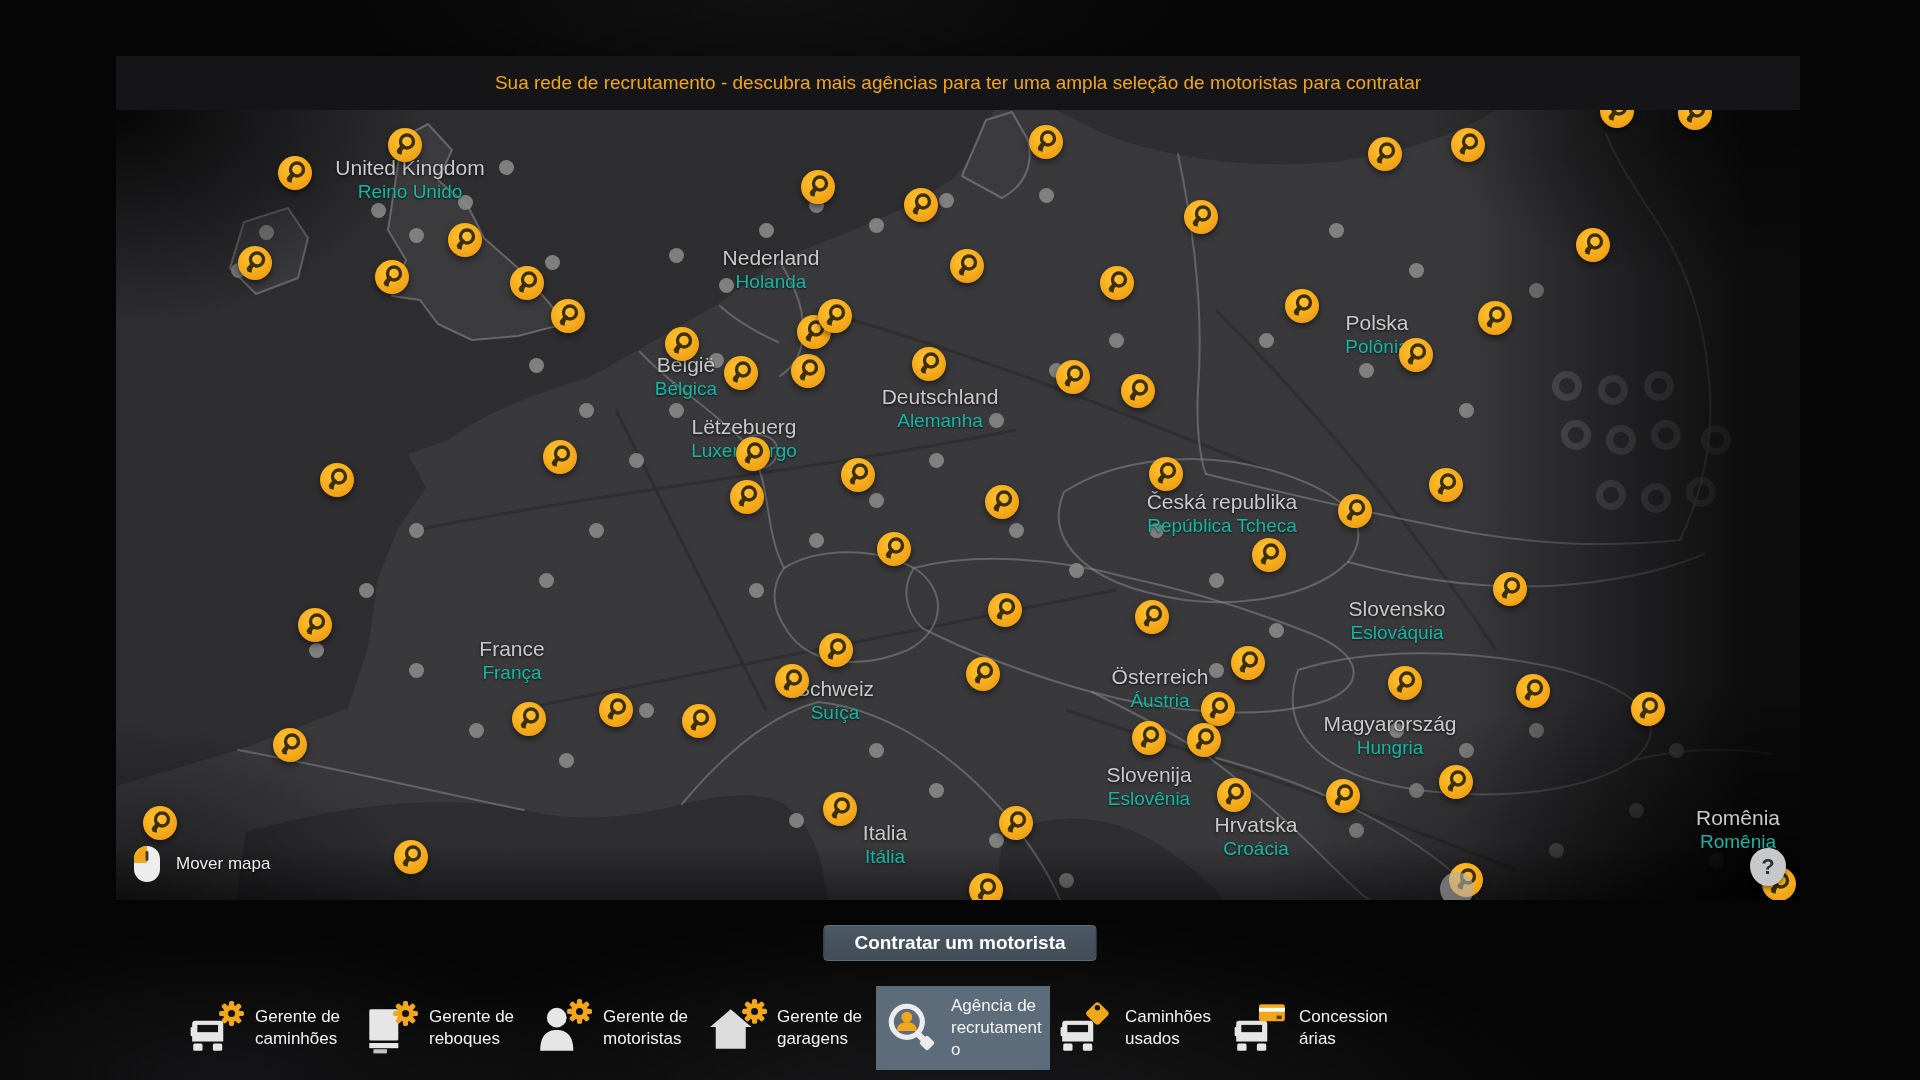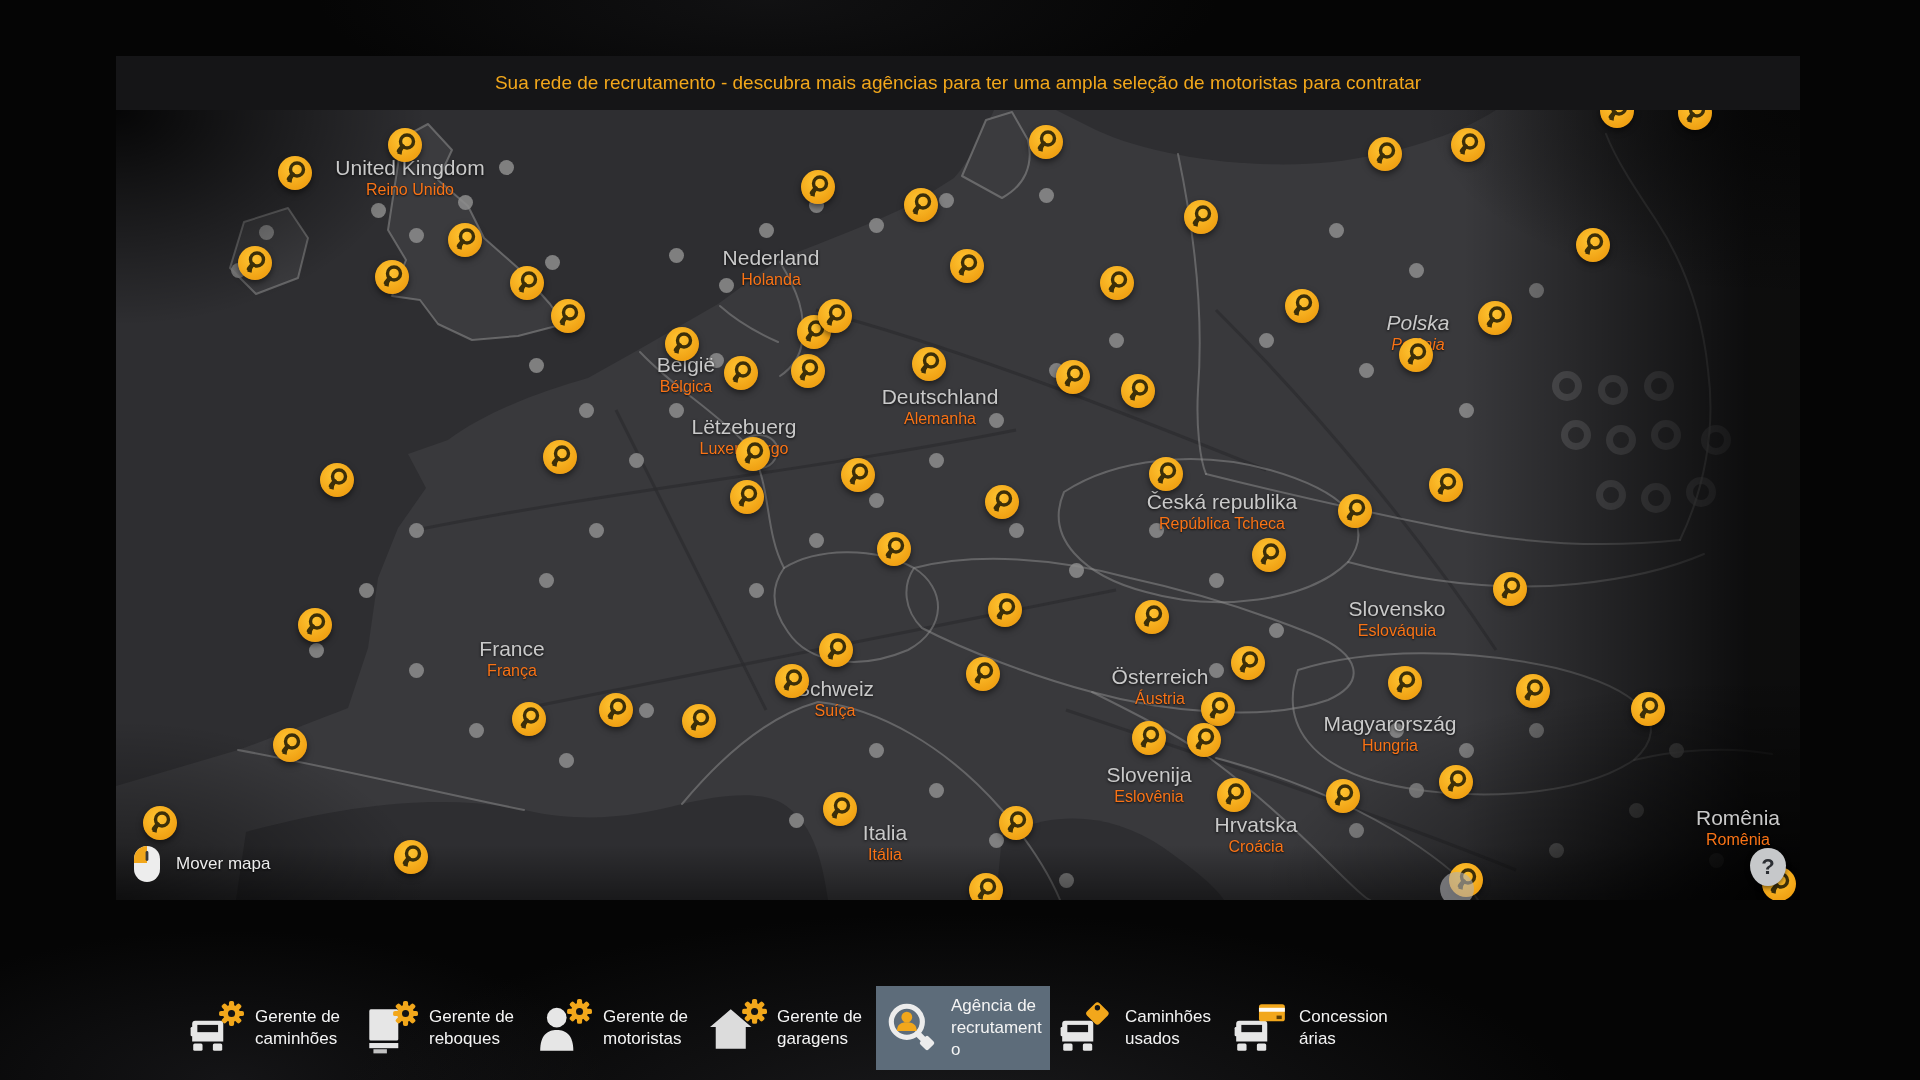--- a/index.html
+++ b/index.html
@@ -46,21 +46,21 @@
       background:
         radial-gradient(430px 300px at 0% 0%, rgba(0,0,0,.88), transparent 72%),
         radial-gradient(520px 260px at 100% 0%, rgba(5,5,5,.85), transparent 72%),
         radial-gradient(720px 300px at 100% 100%, rgba(0,0,0,.82), transparent 75%),
         radial-gradient(420px 240px at 0% 100%, rgba(0,0,0,.55), transparent 75%),
         linear-gradient(90deg, transparent 80%, rgba(0,0,0,.78) 97%),
         linear-gradient(0deg, rgba(0,0,0,.45) 0%, transparent 7%); }
   .labels, .markers { position:absolute; left:0; top:0; width:100%; height:100%; pointer-events:none; }
   .country { position:absolute; transform:translateX(-50%); text-align:center; white-space:nowrap; }
   .cname { font-size:21px; color:#c9c9c9; text-shadow:0 1px 3px rgba(0,0,0,.8); }
-  .csub  { font-size:16px; color:#f97316; margin-top:1px; text-shadow:0 1px 2px rgba(0,0,0,.8); }
+  .csub  { font-size:19px; color:#14b8a6; margin-top:1px; text-shadow:0 1px 2px rgba(0,0,0,.8); }
   .marker { position:absolute; width:34px; height:34px; margin:-17px 0 0 -17px; border-radius:50%;
       background:radial-gradient(circle at 42% 35%, #ffc432, #f0a113 72%);
       box-shadow:0 3px 6px rgba(0,0,0,.5); pointer-events:auto; cursor:pointer; }
   .marker svg { display:block; width:34px; height:34px; }
   .cursor-blob { position:absolute; width:34px; height:34px; margin:-17px 0 0 -17px; border-radius:50%;
       background:rgba(175,175,178,.6); }
   .pan-hint { position:absolute; left:16px; bottom:16px; display:flex; align-items:center; gap:14px; }
   .pan-hint .txt { color:#ececec; font-size:17px; text-shadow:0 1px 2px #000; }
   .help-btn { position:absolute; right:14px; bottom:14px; width:36px; height:38px; border-radius:50% 50% 50% 50%/46% 46% 54% 54%;
       background:#c6c8ca; color:#2b2e33; font-weight:bold; font-size:22px; display:flex; align-items:center;
@@ -227,21 +227,21 @@
           <div class="csub">Luxemburgo</div>
         </div>
         <div class="country" style="left: 824px; top: 275px;">
           <div class="cname">Deutschland</div>
           <div class="csub">Alemanha</div>
         </div>
         <div class="country" style="left: 396px; top: 527px;">
           <div class="cname">France</div>
           <div class="csub">França</div>
         </div>
-        <div class="country" style="left: 1302px; top: 201px; font-style: italic;">
+        <div class="country" style="left: 1261px; top: 201px;">
           <div class="cname">Polska</div>
           <div class="csub">Polônia</div>
         </div>
         <div class="country" style="left: 1106px; top: 380px;">
           <div class="cname">Česká republika</div>
           <div class="csub">República Tcheca</div>
         </div>
         <div class="country" style="left: 1281px; top: 487px;">
           <div class="cname">Slovensko</div>
           <div class="csub">Eslováquia</div>
@@ -760,20 +760,21 @@
         <rect x="2" y="2" width="26" height="36" rx="13" fill="#ededed"></rect>
         <path d="M15 2 A13 13 0 0 0 2 15 L2 19 L15 19 Z" fill="#f2a71b"></path>
         <rect x="13.6" y="7" width="2.8" height="10" rx="1.4" fill="#3a3a3a"></rect>
       </svg>
       <span class="txt">Mover mapa</span>
     </div>
 
     <div class="help-btn">?</div>
   </div>
 
+  <button class="hire-btn">Contratar um motorista</button>
 
   <div class="toolbar" id="toolbar">
       <div class="tb-item">
         <span class="tb-icon">
           <svg viewBox="0 0 56 56">
             <g fill="#e6e6e6">
               <path d="M8 21 h24 a3 3 0 0 1 3 3 v17 h-30 v-17 a3 3 0 0 1 3-3z"></path>
               <rect x="10" y="25" width="20" height="7" fill="#141416"></rect>
               <rect x="6" y="43" width="9" height="7" rx="1.5"></rect>
               <rect x="25" y="43" width="9" height="7" rx="1.5"></rect>

